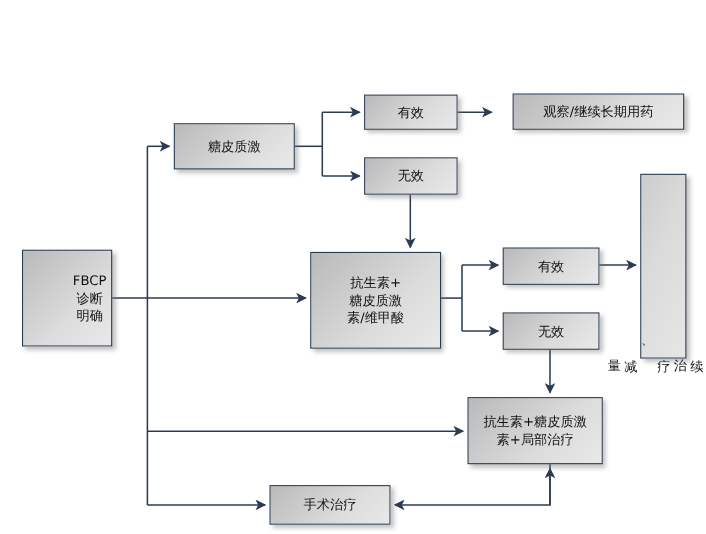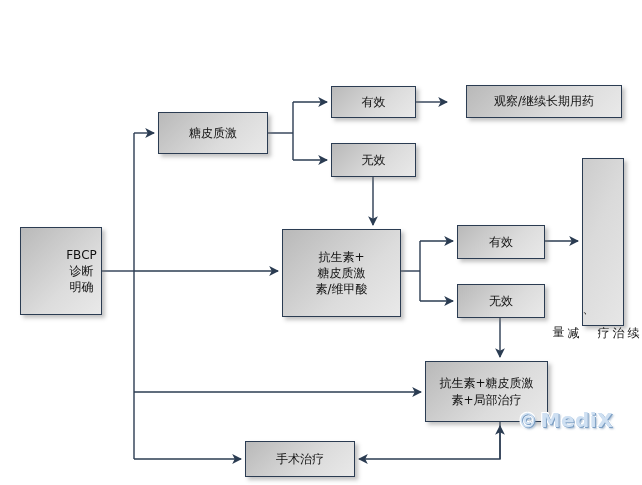--- a/index.html
+++ b/index.html
@@ -216,17 +216,14 @@
           <span>素+局部治疗</span>
         </span>
       </div>
       <div class="node" style="left: 245px; top: 441px; width: 110px; height: 36px;">
         <span class="lines">
           <span>手术治疗</span>
         </span>
       </div>
     </div>
 
-  <div class="watermark">
-    <span class="cmark">©</span><span>MediX</span>
-  </div>
 
 </div>
 
 </body></html>

